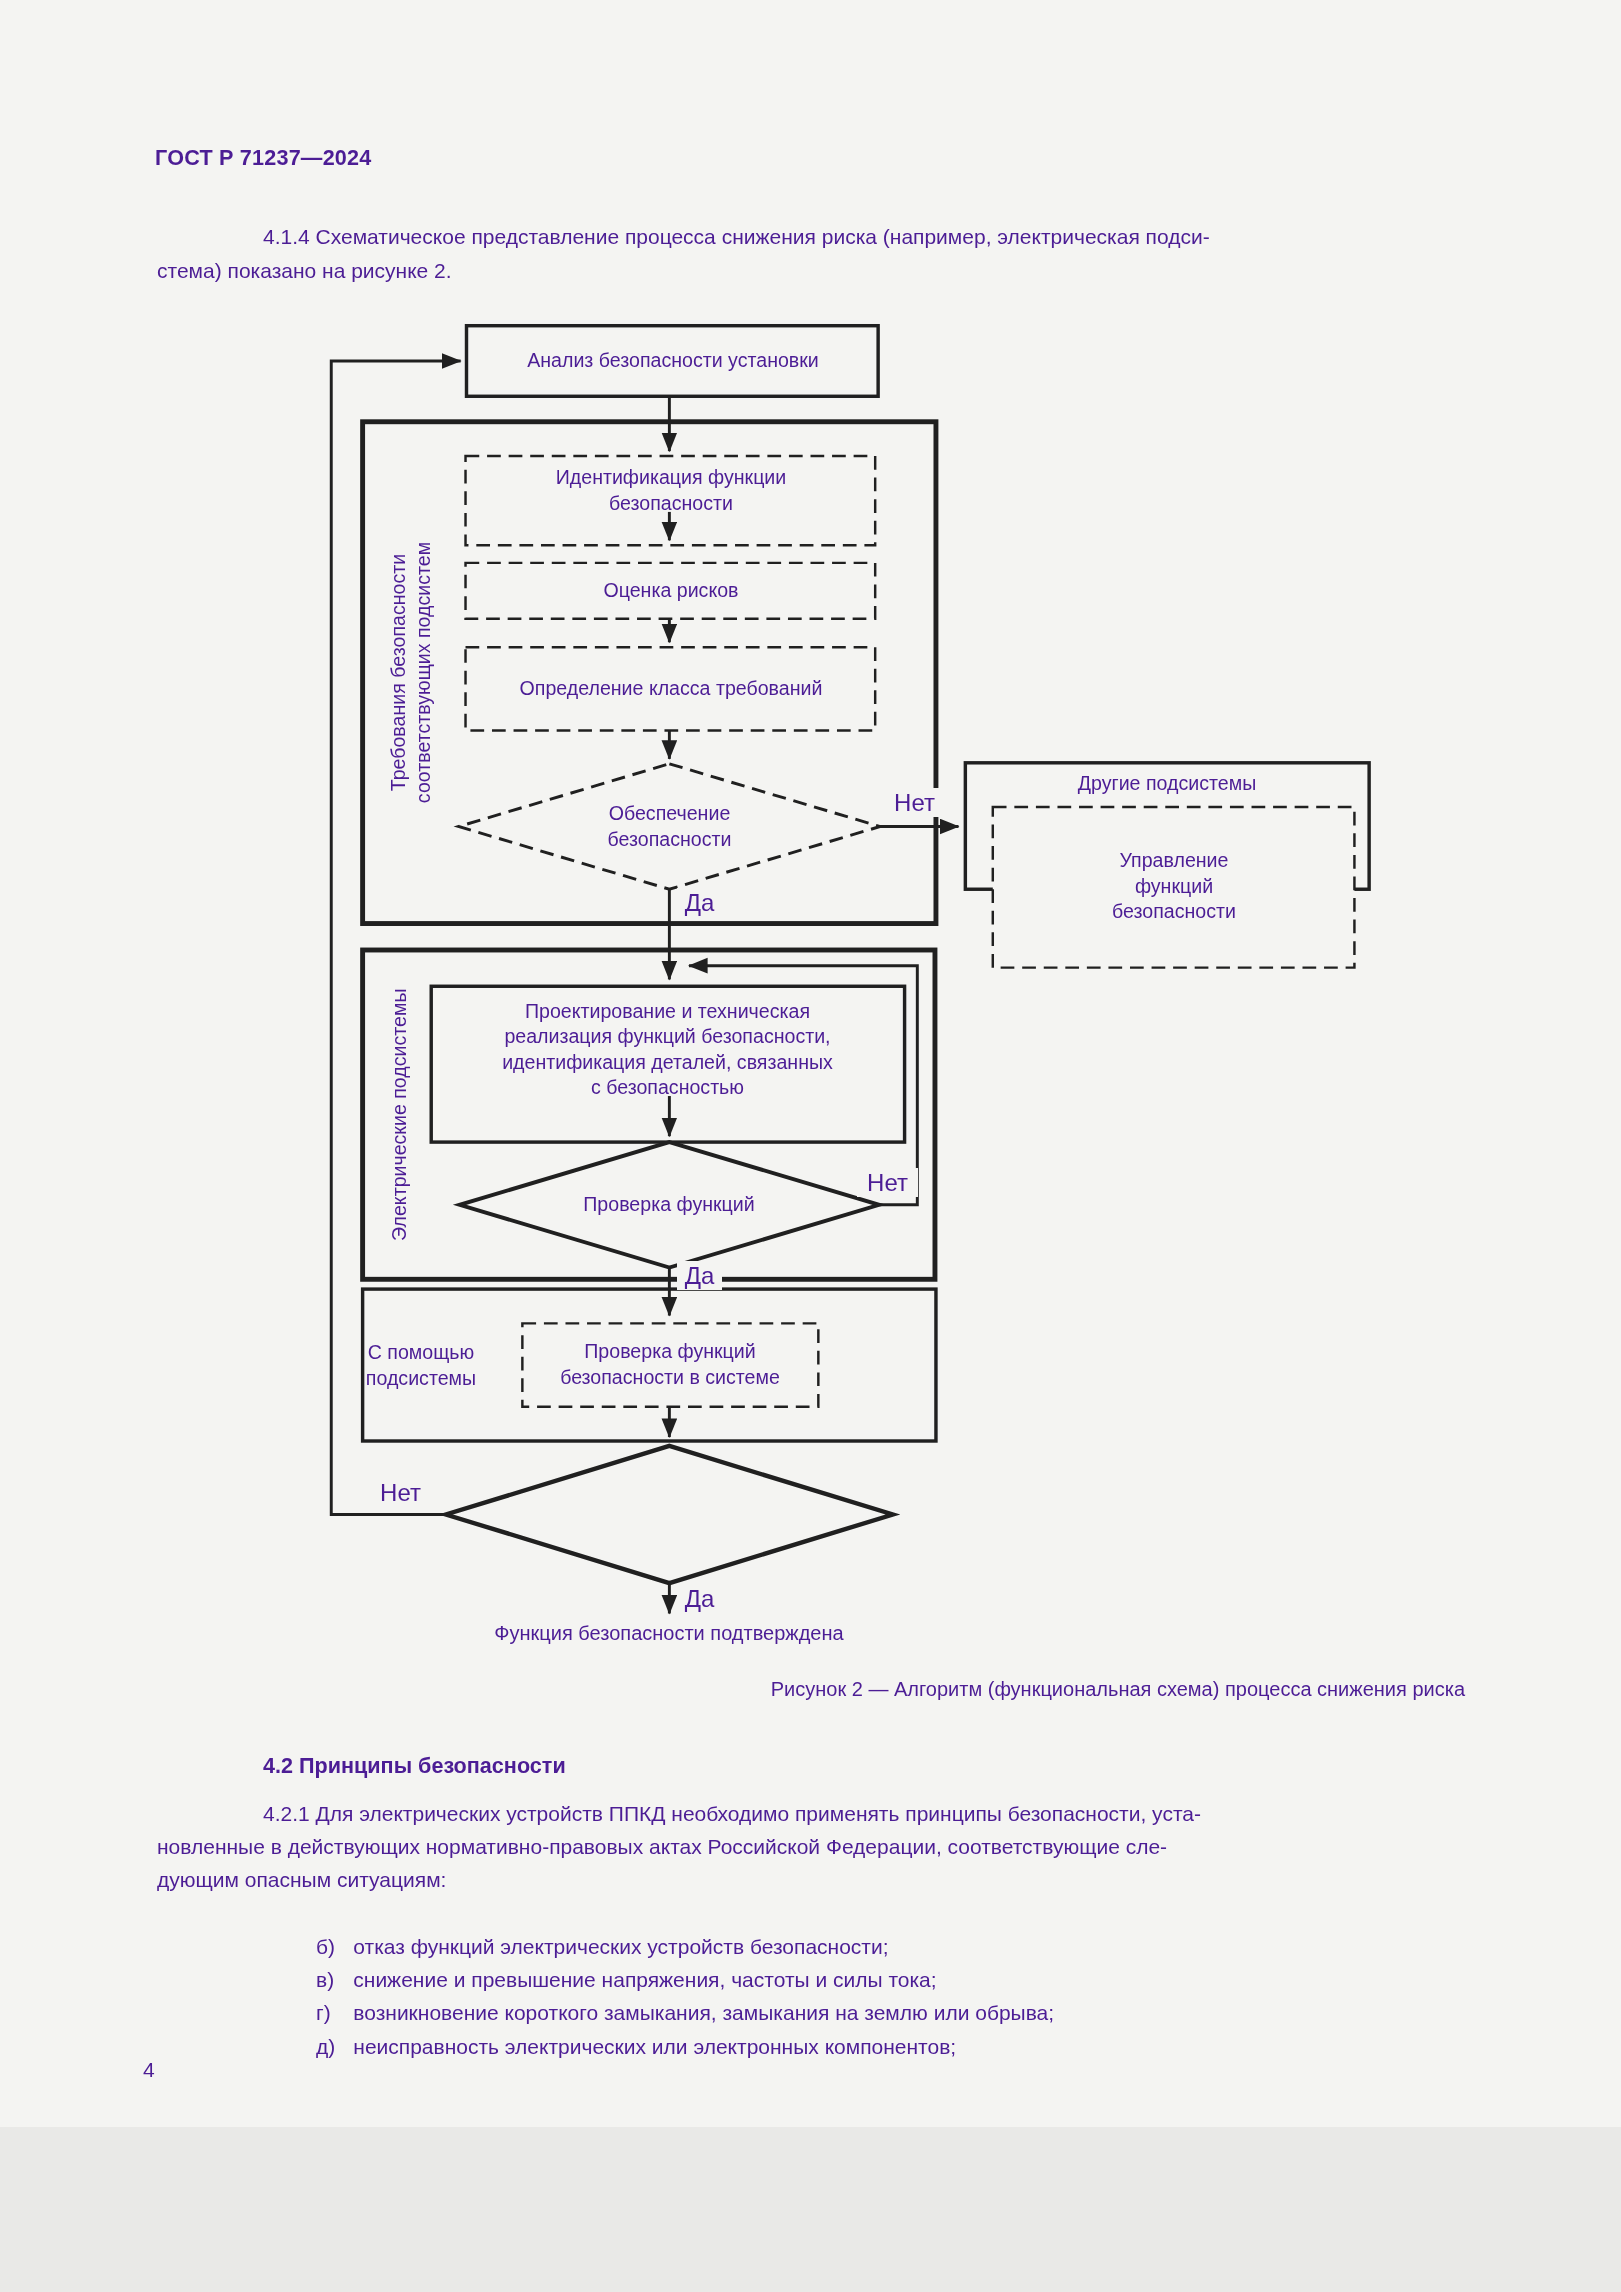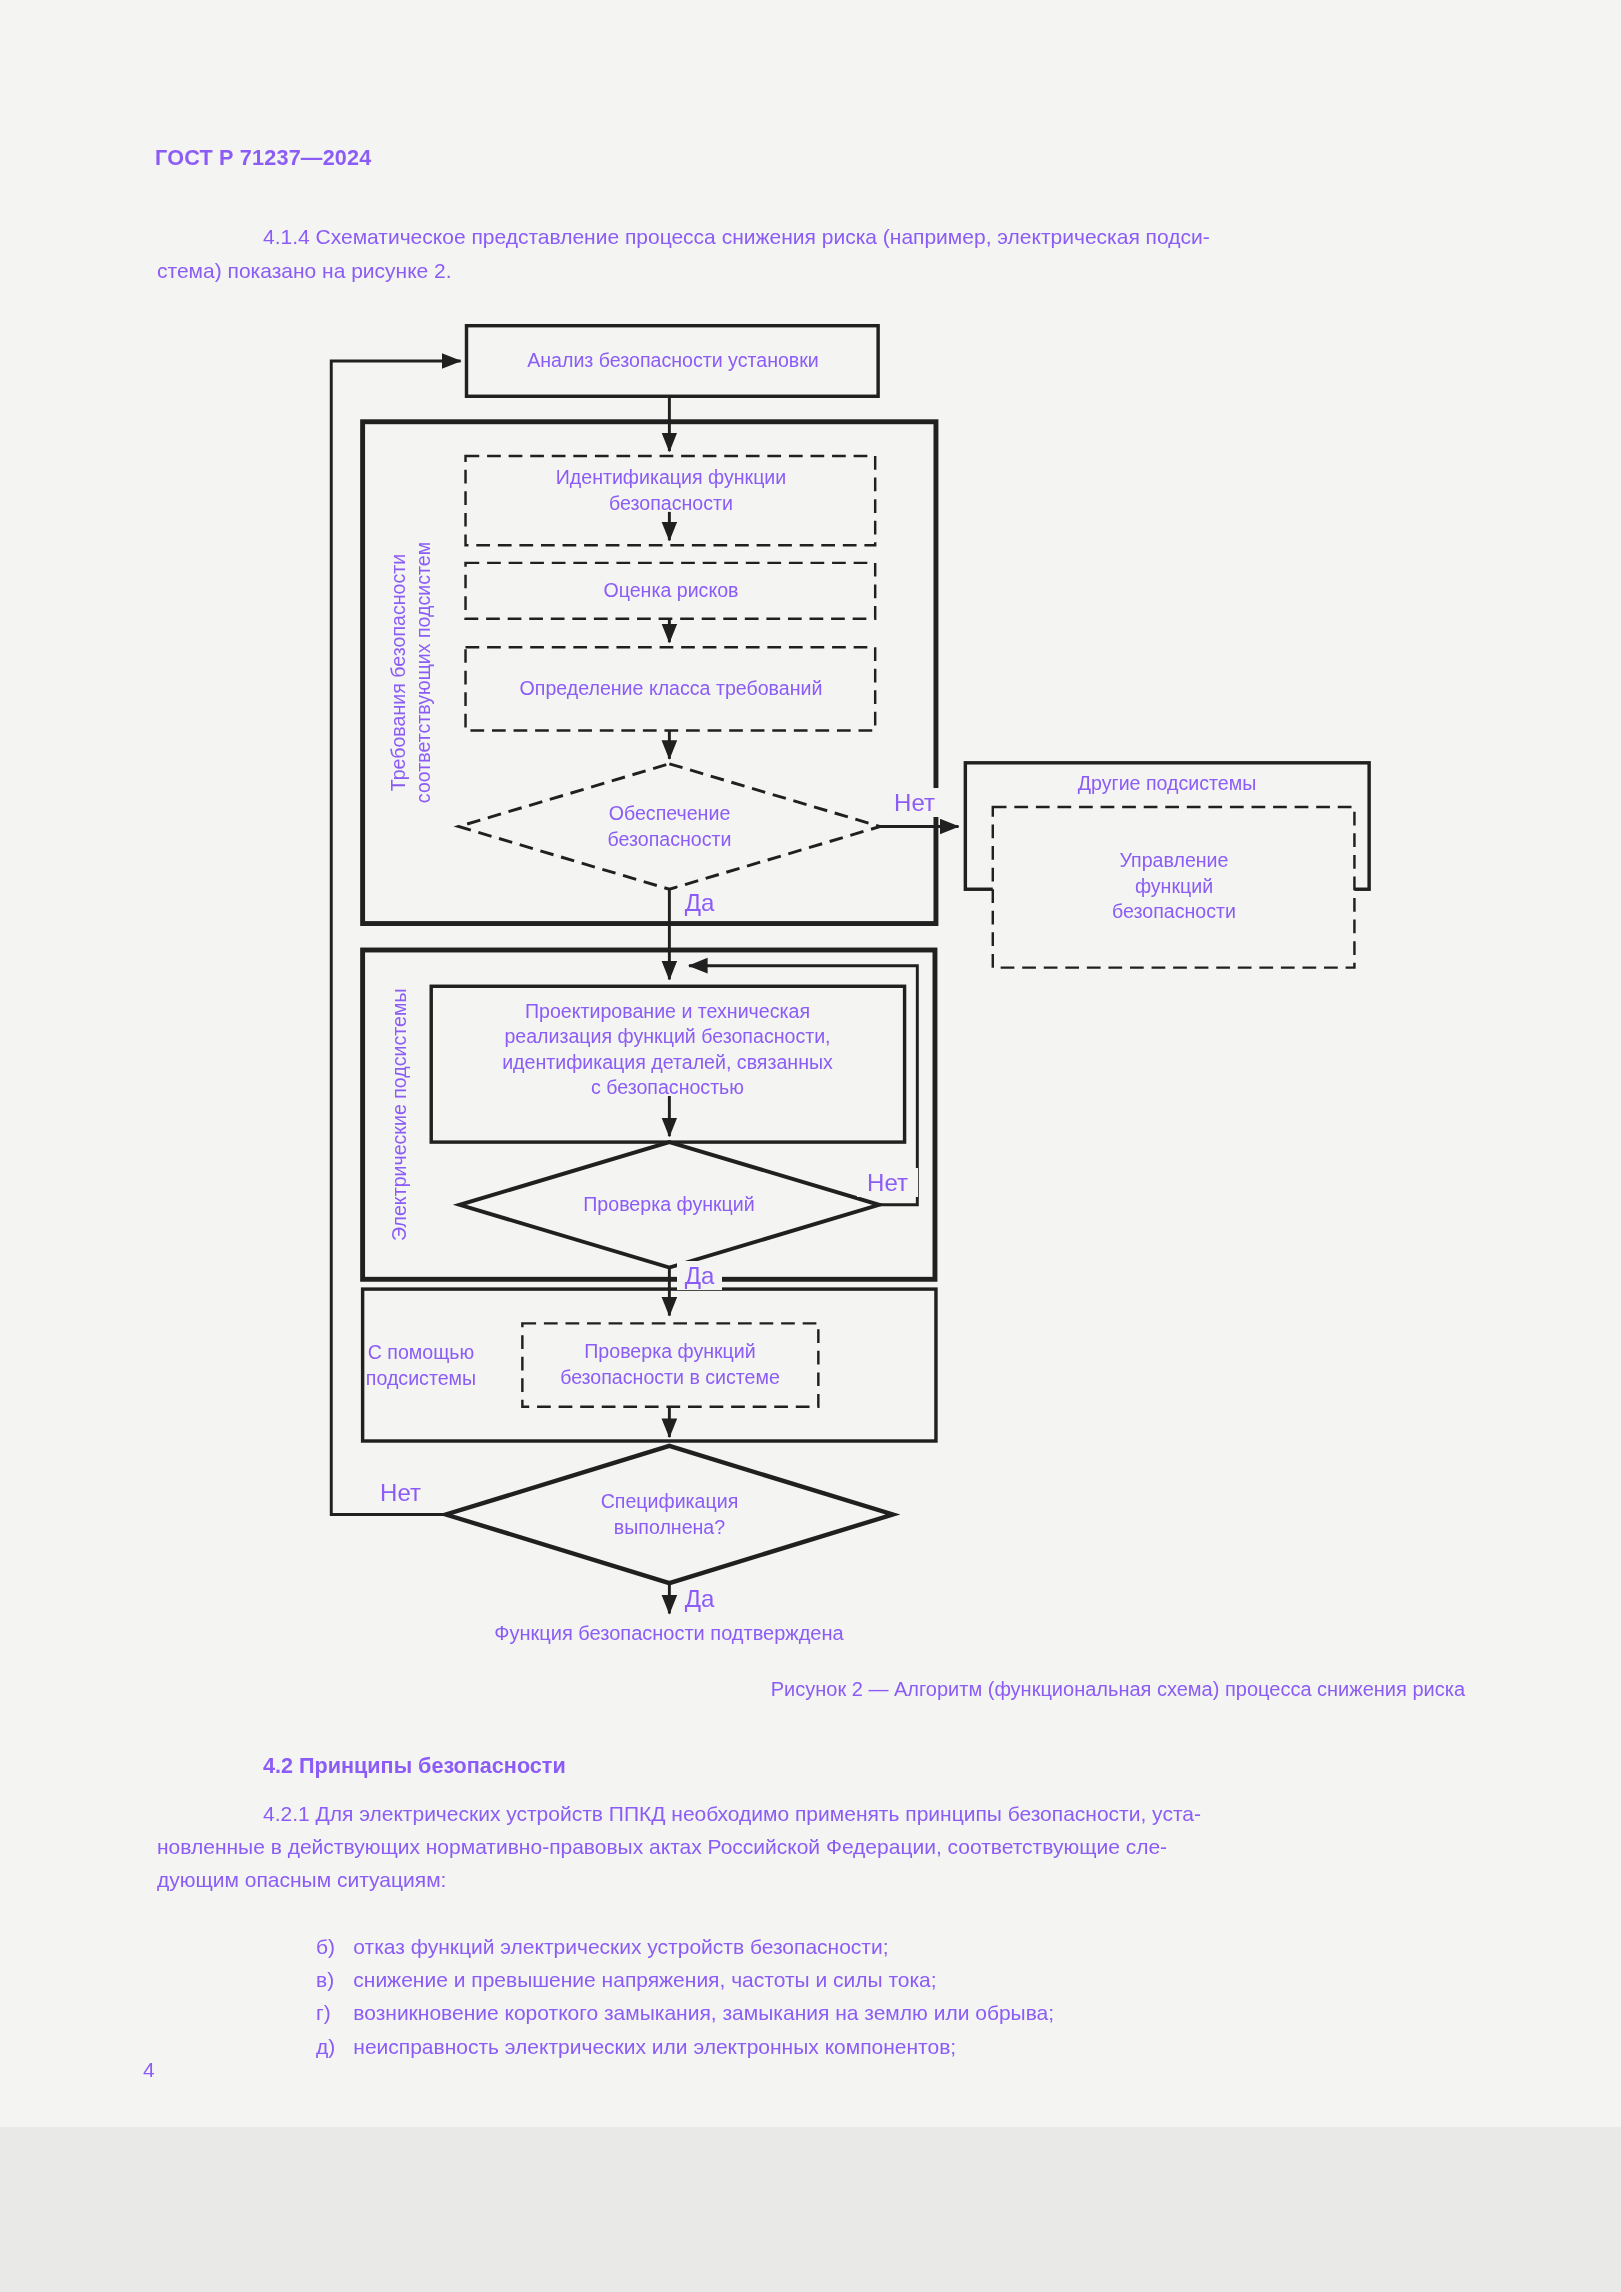--- a/index.html
+++ b/index.html
@@ -1,18 +1,18 @@
 <!DOCTYPE html>
 <html><head>
 <meta charset="utf-8">
 <style>
   html,body{margin:0;padding:0;background:#e9e9e7;}
   .page{
     position:relative;width:1621px;height:2127px;margin:0 auto;
-    background:#f4f4f2;color:#8b5cf6;
+    background:#f4f4f2;color:#4c1d95;
     font-family:"Liberation Sans",sans-serif;overflow:hidden;
   }
   .hdr{position:absolute;left:155px;top:145px;font-size:21.6px;font-weight:bold;letter-spacing:0.2px;}
   .bodyline{position:absolute;font-size:21px;white-space:nowrap;}
   .flow-svg{position:absolute;left:0;top:0;}
   .fc{
     position:absolute;display:flex;align-items:center;justify-content:center;
     text-align:center;font-size:19.6px;line-height:1.3;white-space:pre-line;
   }
   .rot{transform:rotate(-90deg);}
@@ -111,22 +111,20 @@
 
   <div class="fc" style="left:522px;top:1187px;width:294px;height:35px;">Проверка функций</div>
   <div class="yn" style="left:857px;top:1168px;width:61px;height:29px;">Нет</div>
   <div class="yn" style="left:677px;top:1261px;width:45px;height:29px;">Да</div>
 
   <div class="fc" style="left:331px;top:1335px;width:180px;height:61px;">С помощью
 подсистемы</div>
   <div class="fc" style="left:522px;top:1323px;width:296px;height:83px;">Проверка функций
 безопасности в системе</div>
 
-  <div class="fc" style="left:542px;top:1480px;width:255px;height:69px;">Спецификация
-выполнена?</div>
   <div class="yn" style="left:370px;top:1478px;width:61px;height:29px;">Нет</div>
   <div class="yn" style="left:677px;top:1584px;width:45px;height:29px;">Да</div>
 
   <div class="fc" style="left:424px;top:1617px;width:490px;height:31px;font-size:20px;">Функция безопасности подтверждена</div>
 
   <div class="caption">Рисунок 2 — Алгоритм (функциональная схема) процесса снижения риска</div>
 
   <div class="h42">4.2 Принципы безопасности</div>
 
   <div class="bodyline" style="left:263px;top:1802px;">4.2.1 Для электрических устройств ППКД необходимо применять принципы безопасности, уста-</div>

